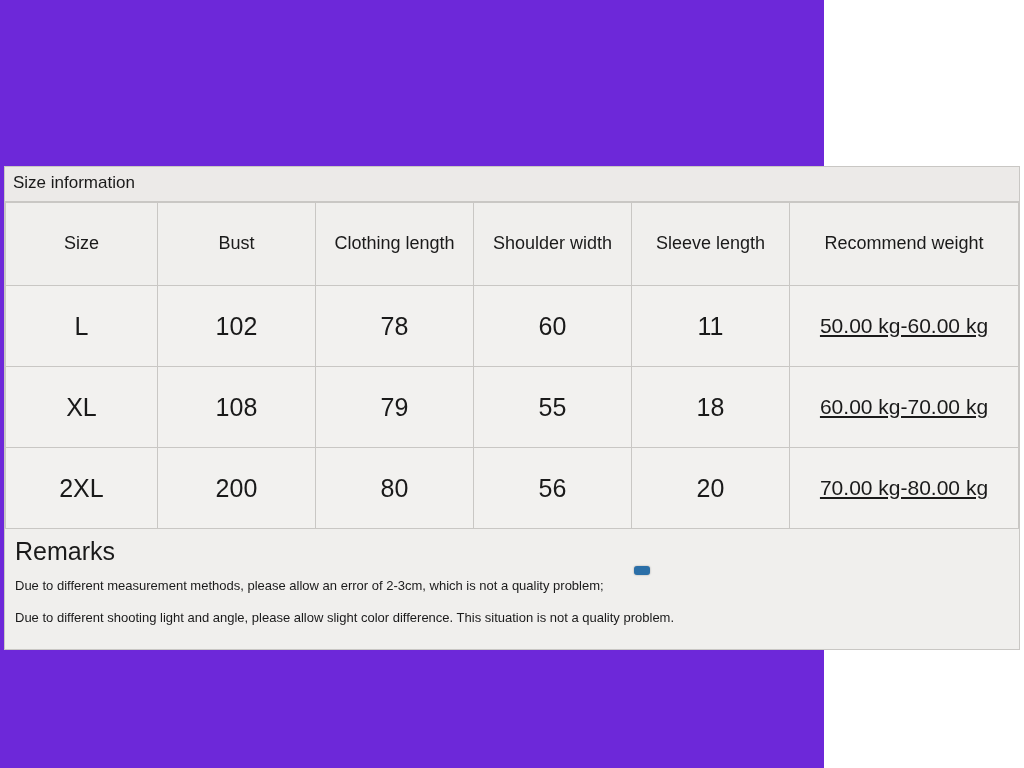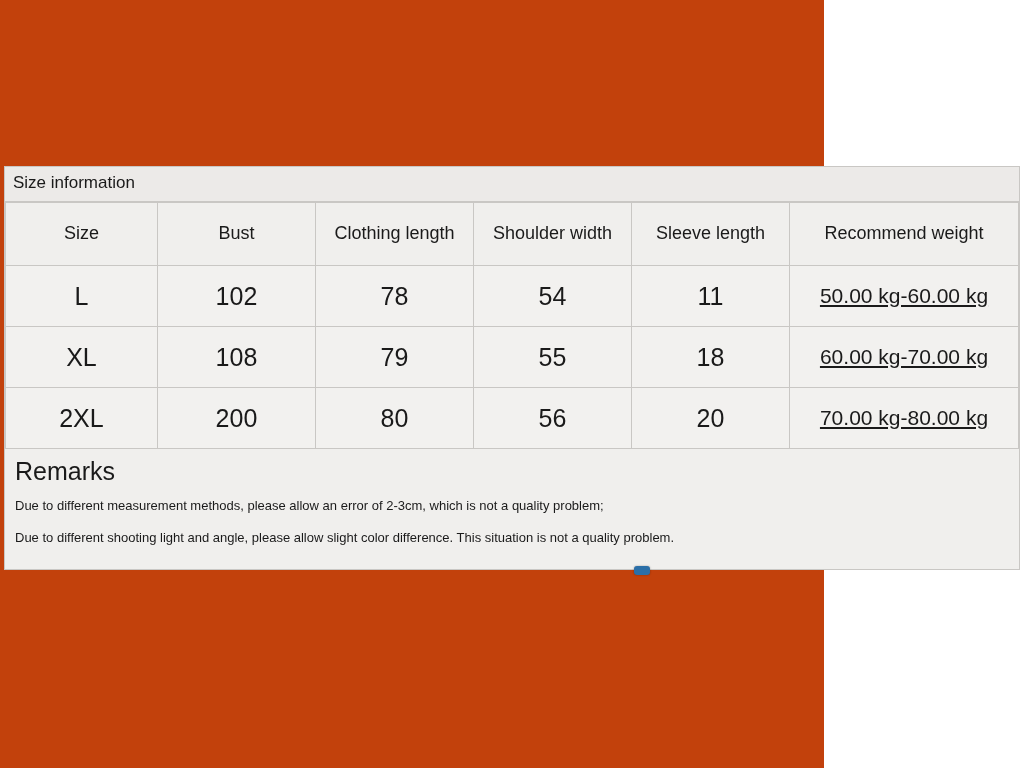--- a/index.html
+++ b/index.html
@@ -9,21 +9,21 @@
     height: 768px;
     background: #ffffff;
     font-family: "Liberation Sans", sans-serif;
     overflow: hidden;
   }
 
   #page {
     position: relative;
     width: 824px;
     height: 768px;
-    background: #c2410c;
+    background: #6d28d9;
   }
 
   #size-chart {
     position: absolute;
     left: 4px;
     top: 166px;
     width: 1016px;
     background: #f0efed;
     border: 1px solid #c9c7c4;
     box-sizing: border-box;
@@ -54,21 +54,21 @@
   table.size-table col.c4 { width: 15.6%; }
   table.size-table col.c5 { width: 22.6%; }
 
   table.size-table th,
   table.size-table td {
     border: 1px solid #c9c7c4;
     text-align: center;
     vertical-align: middle;
     background: #f2f1ef;
     color: #1a1a1a;
-    padding: 5px;
+    padding: 15px;
   }
 
   table.size-table thead th {
     height: 52px;
     font-weight: normal;
     font-size: 18px;
     line-height: 1.22;
     background: #f0efed;
   }
 
@@ -155,21 +155,21 @@
           <th>Shoulder width</th>
           <th class="head-sleeve">Sleeve length</th>
           <th class="head-recommend">Recommend weight</th>
         </tr>
       </thead>
       <tbody>
         <tr>
           <td>L</td>
           <td>102</td>
           <td>78</td>
-          <td>54</td>
+          <td>60</td>
           <td>11</td>
           <td class="weight">50.00 kg-60.00 kg</td>
         </tr>
         <tr>
           <td>XL</td>
           <td>108</td>
           <td>79</td>
           <td>55</td>
           <td>18</td>
           <td class="weight">60.00 kg-70.00 kg</td>

